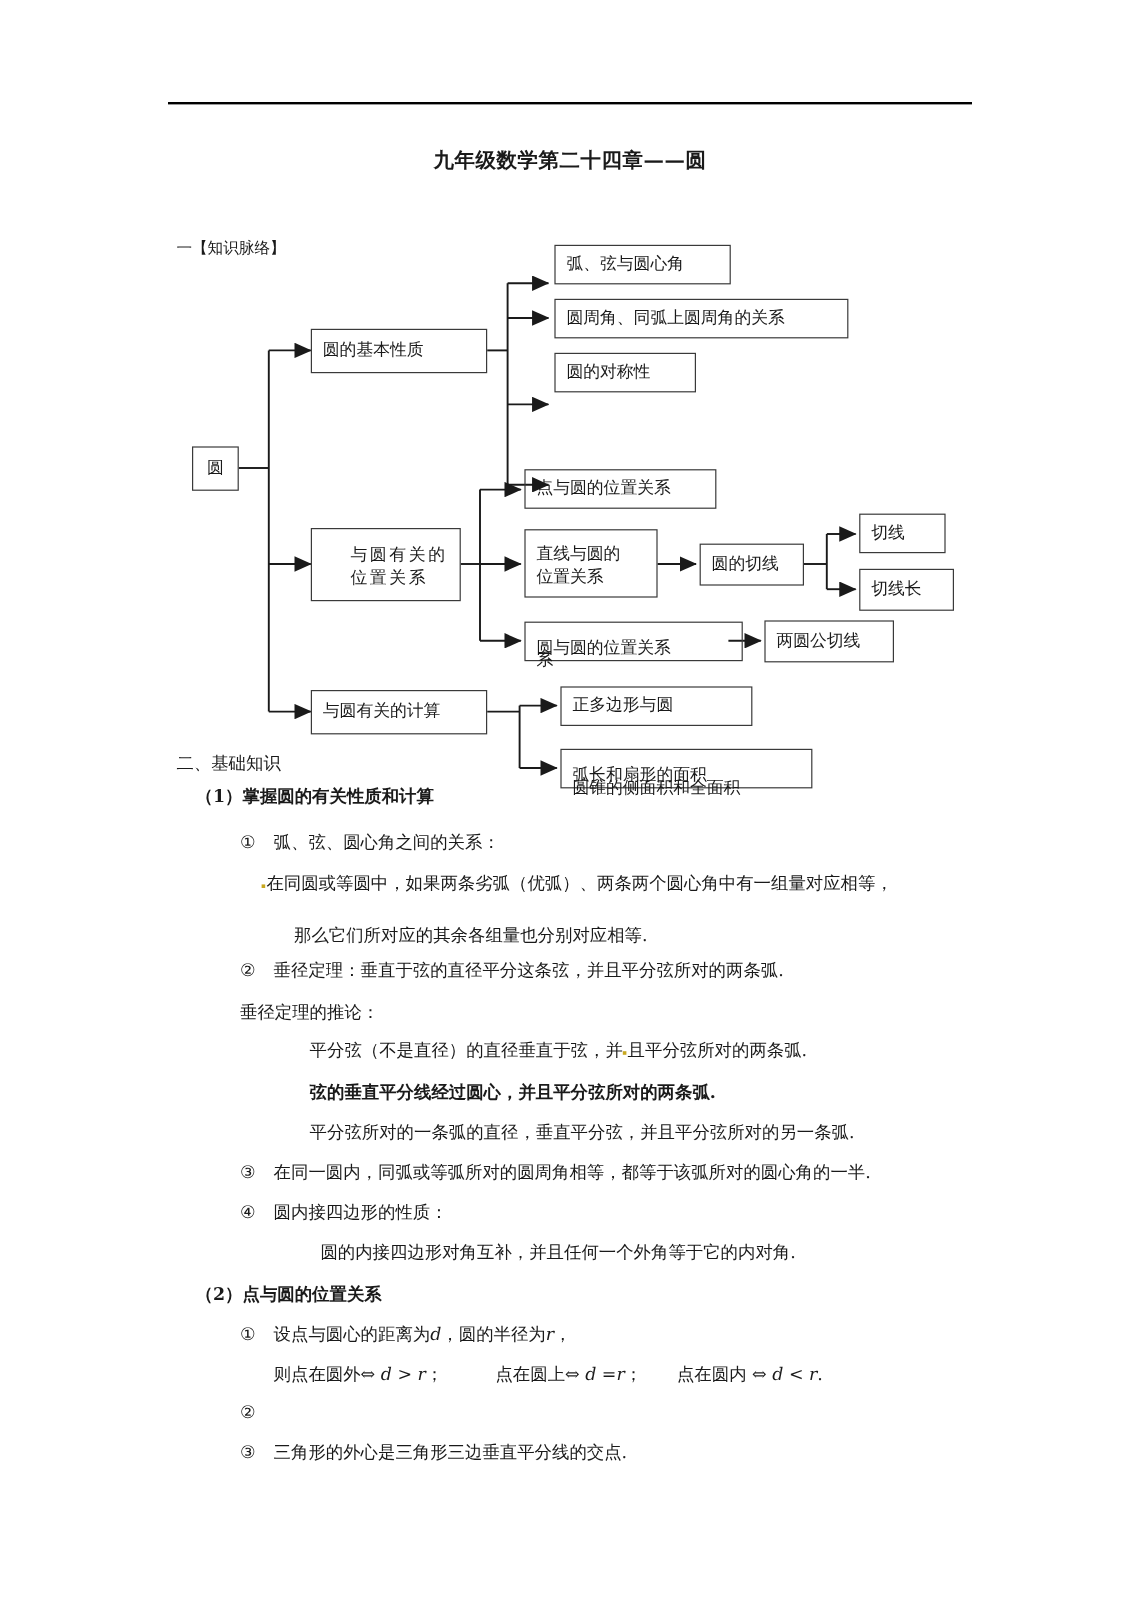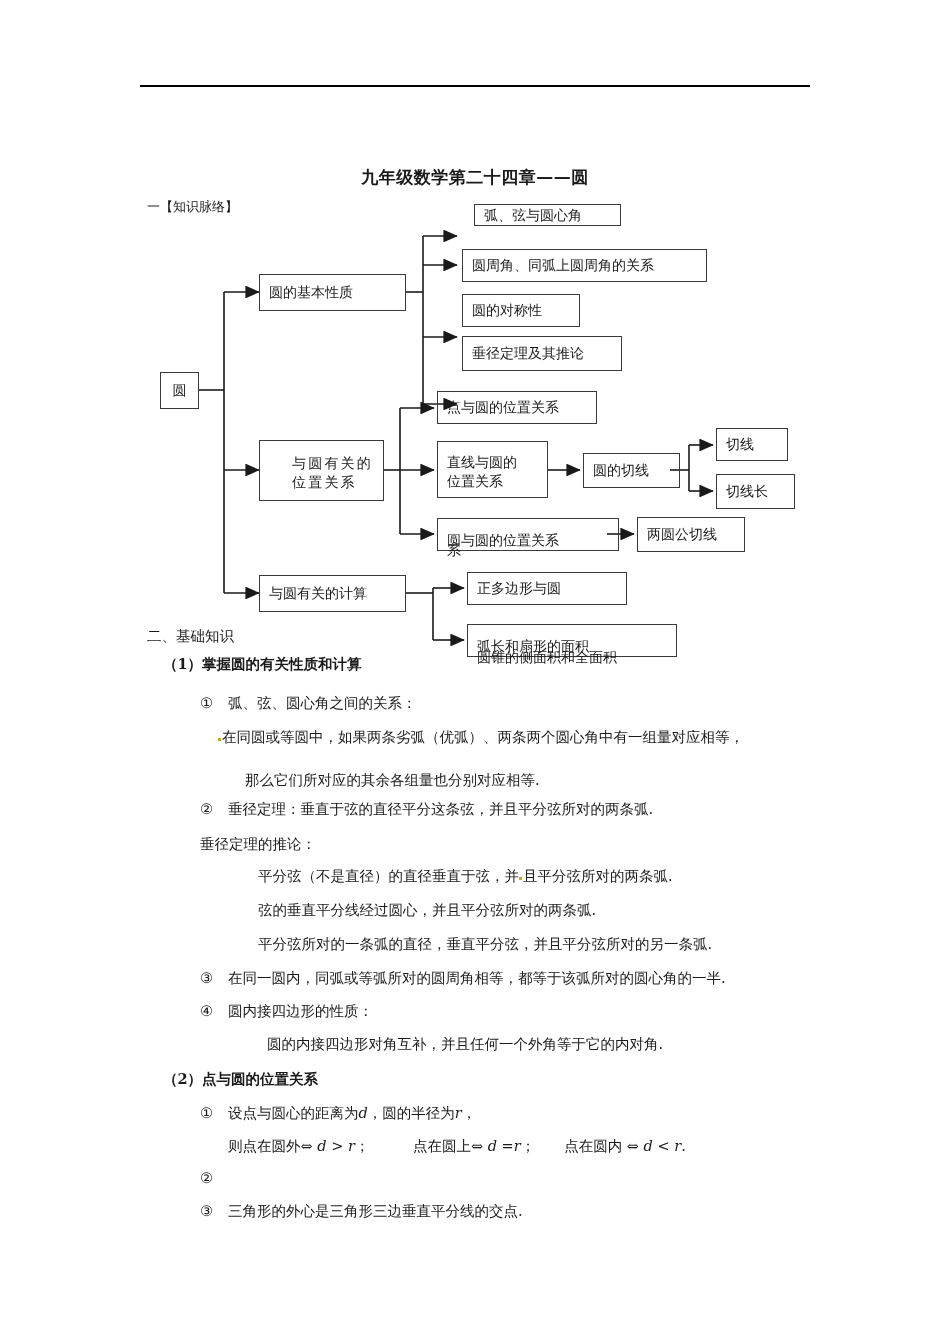--- a/index.html
+++ b/index.html
@@ -30,21 +30,20 @@
   
   .doc-title {
     position: absolute;
     left: 0;
     top: 122px;
     width: 950px;
     text-align: center;
     font-size: 17px;
     font-weight: bold;
     letter-spacing: 0.5px;
-    margin-top: 44px;
   }
 
   
   .sec-outline {
     position: absolute;
     left: 147px;
     top: 198px;
     font-size: 13px;
   }
   .sec-basic {
@@ -186,39 +185,38 @@
 
     <div class="dbox" style="left:160px; top:372px; width:39px; height:37px; justify-content:center; padding:0;">圆</div>
 
     <div class="dbox" style="left:259px; top:274px; width:147px; height:37px;">圆的基本性质</div>
 
     <div class="dbox wide-spaced tall" style="left:259px; top:440px; width:125px; height:61px; flex-direction:column; justify-content:center; align-items:flex-start;padding-left:32px;">与圆有关的
 位置关系</div>
 
     <div class="dbox" style="left:259px; top:575px; width:147px; height:37px;">与圆有关的计算</div>
 
-    <div class="dbox" style="left:474px; top:204px; width:147px; height:22px;">弧、弦与圆心角</div>
+    <div class="dbox" style="left:462px; top:204px; width:147px; height:33px;">弧、弦与圆心角</div>
 
     <div class="dbox" style="left:462px; top:249px; width:245px; height:33px;">圆周角、同弧上圆周角的关系</div>
 
     <div class="dbox" style="left:462px; top:294px; width:118px; height:33px;">圆的对称性</div>
 
-    <div class="dbox" style="left:462px; top:336px; width:160px; height:35px;">垂径定理及其推论</div>
 
     <div class="dbox" style="left:437px; top:391px; width:160px; height:33px;">点与圆的位置关系</div>
 
     <div class="dbox tall" style="left:437px; top:441px; width:111px; height:57px; flex-direction:column; justify-content:center; align-items:flex-start;">直线与圆的
 位置关系</div>
 
     <div class="dbox overflow" style="left:437px; top:518px; width:182px; height:33px;align-items:flex-end;">
       <span>圆与圆的位置关系</span>
       <span class="ovf">系</span>
     </div>
 
-    <div class="dbox" style="left:583px; top:453px; width:97px; height:35px;">圆的切线</div>
+    <div class="dbox" style="left:583px; top:453px; width:87px; height:35px;">圆的切线</div>
 
     <div class="dbox" style="left:716px; top:428px; width:72px; height:33px;">切线</div>
 
     <div class="dbox" style="left:716px; top:474px; width:79px; height:35px;">切线长</div>
 
     <div class="dbox" style="left:637px; top:517px; width:108px; height:35px;">两圆公切线</div>
 
     <div class="dbox" style="left:467px; top:572px; width:160px; height:33px;">正多边形与圆</div>
 
     <div class="dbox overflow tall" style="left:467px; top:624px; width:210px; height:33px;align-items:flex-end;">
@@ -237,21 +235,21 @@
 
   <div class="btxt" style="left:245px; top:772px;">那么它们所对应的其余各组量也分别对应相等.</div>
 
   <div class="btxt" style="left:200px; top:801px;">②</div>
   <div class="btxt" style="left:228px; top:801px;">垂径定理：垂直于弦的直径平分这条弦，并且平分弦所对的两条弧.</div>
 
   <div class="btxt" style="left:200px; top:836px;">垂径定理的推论：</div>
 
   <div class="btxt" style="left:258px; top:868px;"><span>平分弦（不是直径）的直径垂直于弦，并</span><span class="dot"></span><span>且平分弦所对的两条弧.</span></div>
 
-  <div class="btxt" style="left:258px; top:902px;">弦的垂直平分线经过圆心，并且平分弦所对的两条弧.</div>
+  <div class="btxt" style="left:258px; top:902px;font-weight:bold;">弦的垂直平分线经过圆心，并且平分弦所对的两条弧.</div>
 
   <div class="btxt" style="left:258px; top:936px;">平分弦所对的一条弧的直径，垂直平分弦，并且平分弦所对的另一条弧.</div>
 
   <div class="btxt" style="left:200px; top:970px;">③</div>
   <div class="btxt" style="left:228px; top:970px;">在同一圆内，同弧或等弧所对的圆周角相等，都等于该弧所对的圆心角的一半.</div>
 
   <div class="btxt" style="left:200px; top:1003px;">④</div>
   <div class="btxt" style="left:228px; top:1003px;">圆内接四边形的性质：</div>
 
   <div class="btxt" style="left:267px; top:1036px;">圆的内接四边形对角互补，并且任何一个外角等于它的内对角.</div>

